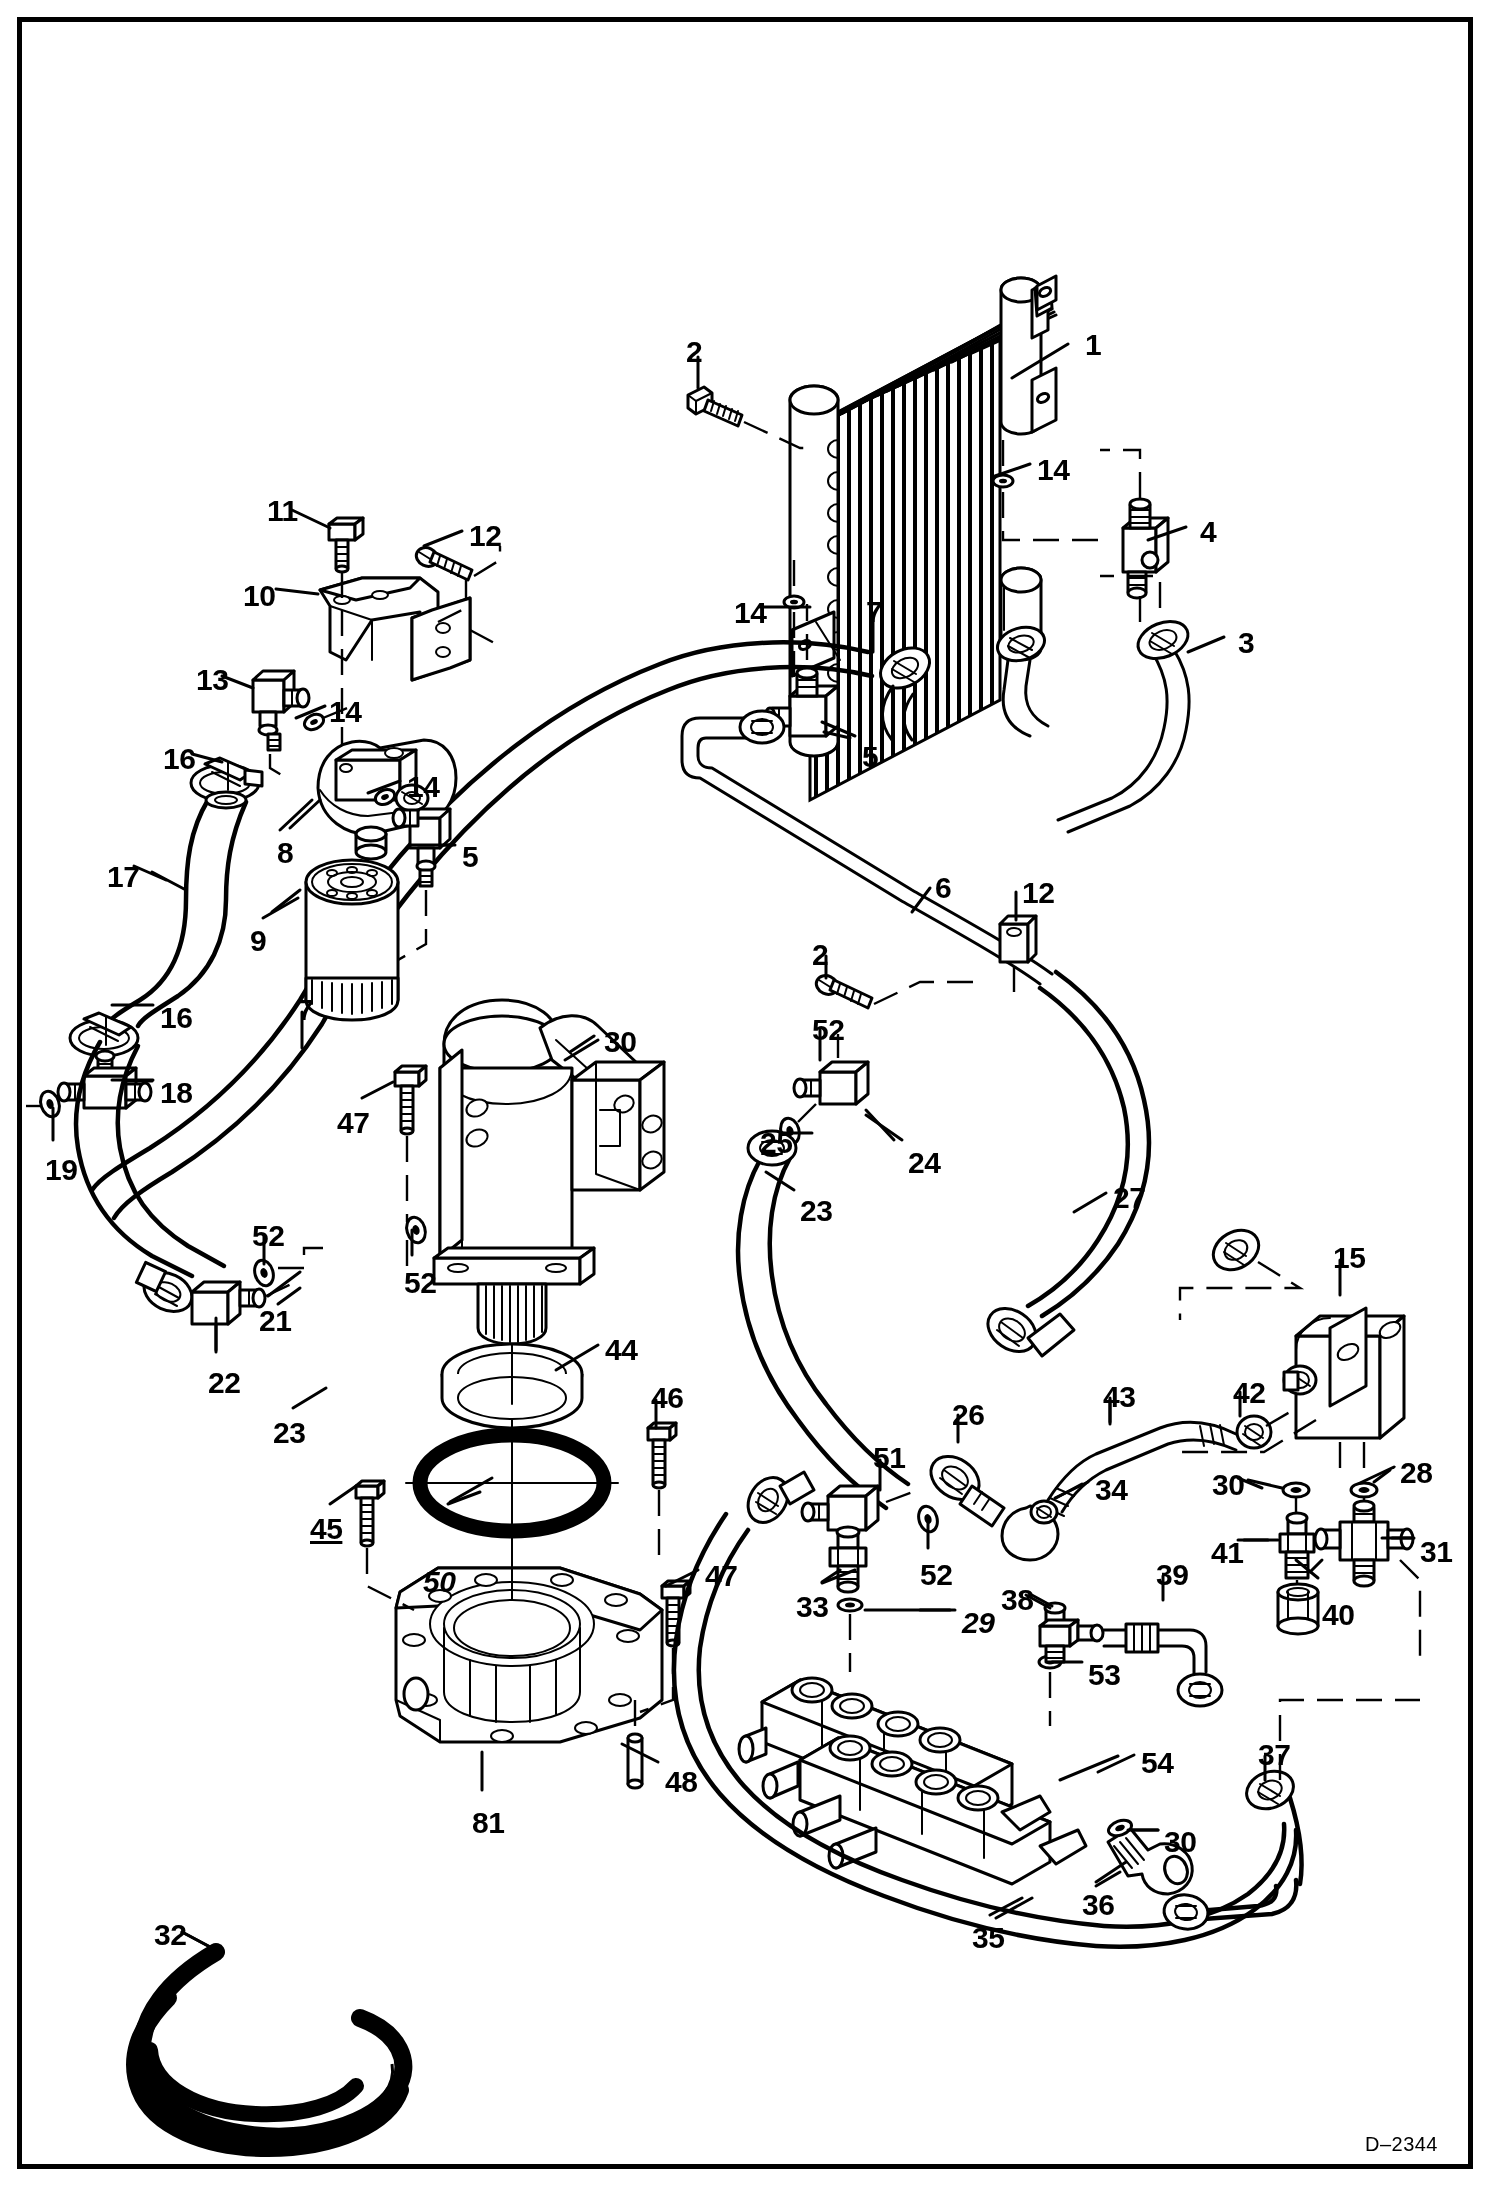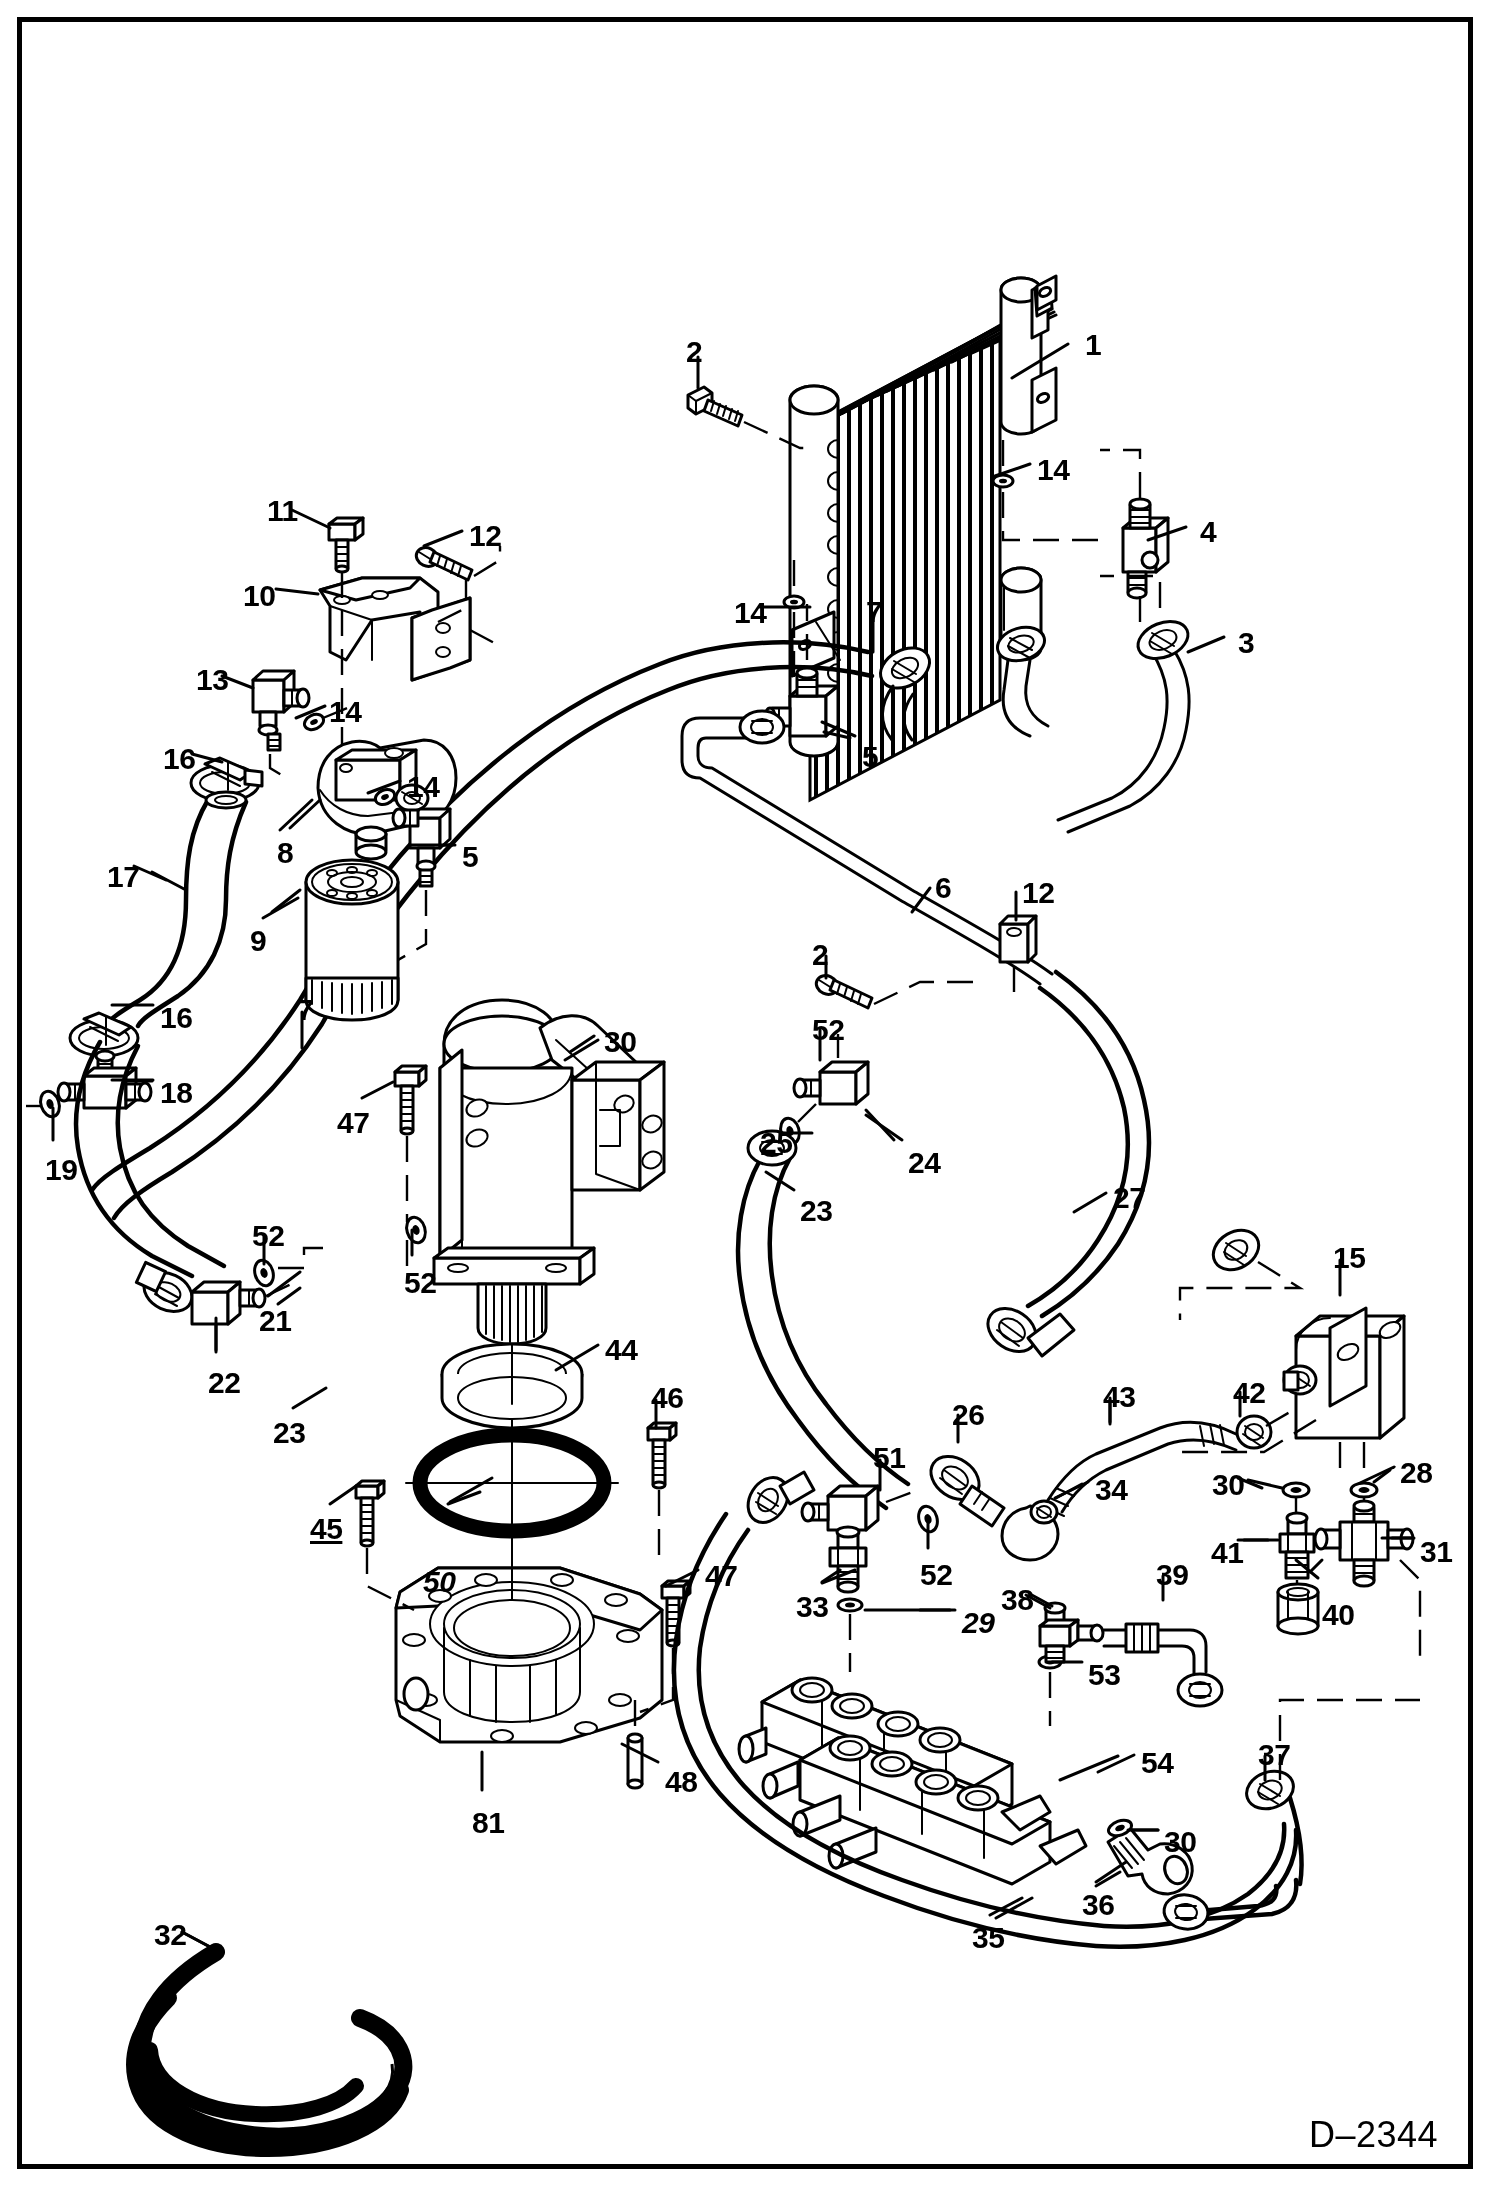--- a/index.html
+++ b/index.html
@@ -39,21 +39,21 @@
     color: #000;
     line-height: 1;
     white-space: nowrap;
     letter-spacing: -0.5px;
   }
   #drawing-number {
     position: absolute;
     right: 60px;
     bottom: 38px;
     font-family: "Liberation Sans", sans-serif;
-    font-size: 36px;
+    font-size: 20px;
     color: #000;
     letter-spacing: 0.5px;
     margin-left: 36px;
   }
 </style>
 </head>
 <body>
 
 <div id="page">
 

